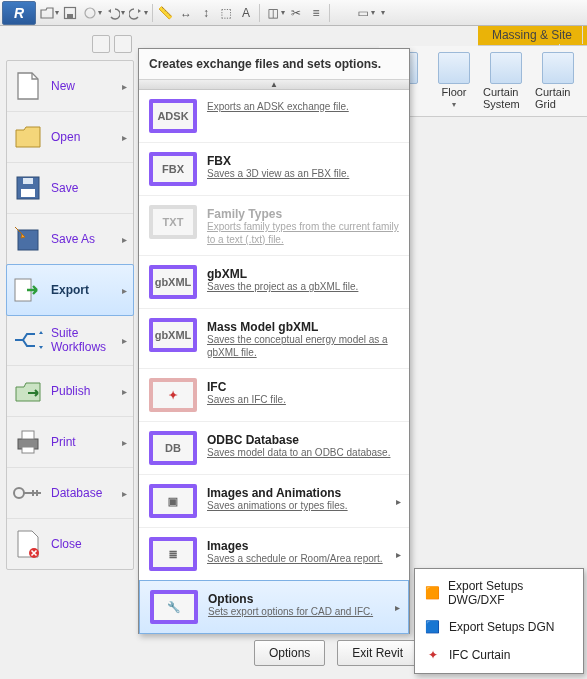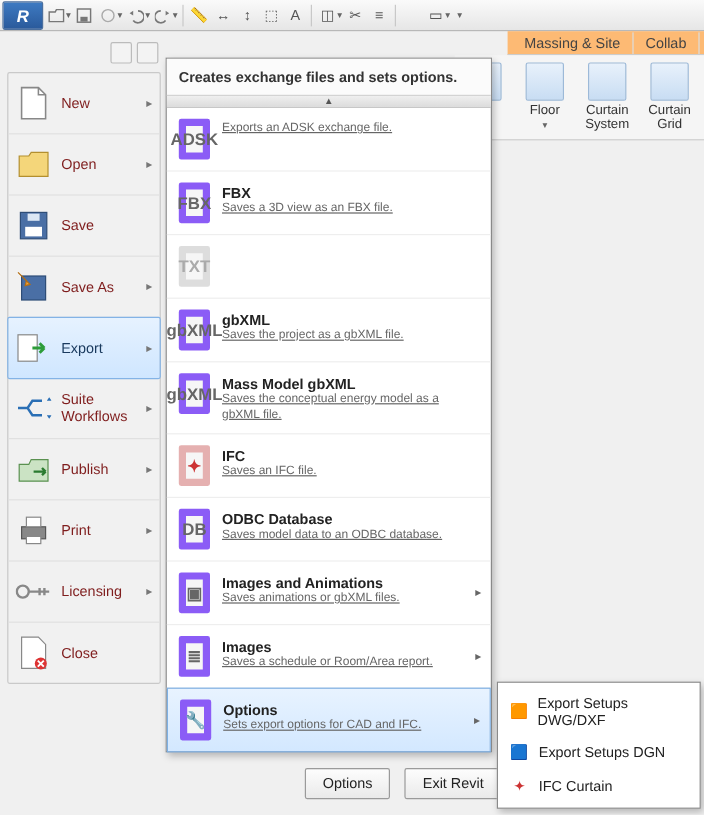--- a/index.html
+++ b/index.html
@@ -44,23 +44,24 @@
   .tb-caret { font-size:8px; color:#666; margin-left:-3px; }
 
   
   .ribbon-tabs {
     position:absolute;
     top:26px; right:0;
     height:20px;
     display:flex;
     align-items:center;
     gap:0;
-    background:#fdba74;
+    background:#eab308;
     border-bottom:1px solid #ccc;
     padding:0 4px;
+    flex-direction:column;
   }
   .ribbon-tab {
     padding:2px 10px;
     color:#444;
     font-size:12px;
     border-right:1px solid #ddd;
   }
 
   
   .ribbon-panel {
@@ -78,21 +79,21 @@
     font-size:11px;
     color:#333;
     gap:2px;
   }
   .rp-icon {
     width:32px; height:32px;
     border:1px solid #9cb9d8;
     background:linear-gradient(#e8f1fb,#c8ddf3);
     border-radius:2px;
   }
-  .rp-label { text-align:center; line-height:1.1; }
+  .rp-label { text-align:left; line-height:1.1; }
   .rp-caret { font-size:8px; color:#666; }
 
   
   .mini-icons {
     position:absolute;
     top:35px; left:92px;
     display:flex; gap:4px;
   }
   .mini-btn {
     width:18px; height:18px;
@@ -118,29 +119,29 @@
     border-bottom:1px solid #e0e0e0;
     position:relative;
   }
   .am-item:last-child { border-bottom:none; }
   .am-icon {
     width:30px; height:30px;
     display:flex; align-items:center; justify-content:center;
     font-size:18px;
     color:#555;
   }
-  .am-label { flex:1; color:#7f1d1d; font-size:12px; }
+  .am-label { flex:1; color:#6d28d9; font-size:12px; }
   .am-arrow { font-size:10px; color:#777; }
   .am-item.active {
     background:linear-gradient(#e6f2ff,#cfe6ff);
     border:1px solid #83b3e6;
     margin:-1px;
     border-radius:2px;
   }
-  .am-item.active .am-label { font-weight:400; color:#1a3a5e; }
+  .am-item.active .am-label { font-weight:700; color:#1a3a5e; }
 
   
   .submenu {
     position:absolute;
     top:35px; left:138px;
     width:272px;
     background:#fff;
     border:1px solid #8a8a8a;
     box-shadow:2px 3px 6px rgba(0,0,0,.25);
     margin-top:13px;
@@ -162,26 +163,26 @@
   }
   .sm-item {
     display:flex; align-items:flex-start;
     gap:10px;
     padding:9px 10px;
     border-bottom:1px solid #eee;
     position:relative;
   }
   .sm-item:last-child { border-bottom:none; }
   .sm-icon {
-    width:26px; height:34px;
+    width:48px; height:34px;
     flex-shrink:0;
-    border:6px solid #8b5cf6;
+    border:4px solid #8b5cf6;
     background:#f6f6f6;
     display:flex; align-items:center; justify-content:center;
-    font-size:14px; font-weight:bold;
+    font-size:11px; font-weight:bold;
     color:#666;
     border-radius:2px;
   }
   .sm-icon.ifc { color:#c33; border-color:#e5b0b0; }
   .sm-text { flex:1; padding-top:2px; }
   .sm-title { font-weight:600; color:#222; }
   .sm-desc { color:#666; font-size:10px; line-height:1.25;text-decoration:underline; }
   .sm-arrow { position:absolute; right:8px; top:50%; transform:translateY(-50%); font-size:10px; color:#666; }
   .sm-item.disabled .sm-title,
   .sm-item.disabled .sm-desc,
@@ -398,21 +399,21 @@
     <div class="am-label">Print</div>
     <div class="am-arrow">▸</div>
   </div>
   <div class="am-item">
     <div class="am-icon">
       <svg width="30" height="16" viewBox="0 0 30 16">
           <circle cx="6" cy="8" r="5" fill="none" stroke="#888" stroke-width="2"></circle>
           <path d="M11 8h17m-4-3v6m-4-6v6" fill="none" stroke="#888" stroke-width="2"></path>
         </svg>
     </div>
-    <div class="am-label">Licensing</div>
+    <div class="am-label">Database</div>
     <div class="am-arrow">▸</div>
   </div>
   <div class="am-item">
     <div class="am-icon">
       <svg width="26" height="30" viewBox="0 0 26 30">
           <path d="M3 2h14l6 6v20H3z" fill="#fff" stroke="#888"></path>
           <circle cx="19" cy="24" r="5" fill="#d33"></circle>
           <path d="M16.5 21.5l5 5m0-5l-5 5" stroke="#fff" stroke-width="1.6"></path>
         </svg>
     </div>
@@ -434,20 +435,24 @@
   <div class="sm-item">
     <div class="sm-icon">FBX</div>
     <div class="sm-text">
       <div class="sm-title">FBX</div>
       <div class="sm-desc">Saves a 3D view as an FBX file.</div>
     </div>
   </div>
 
   <div class="sm-item disabled">
     <div class="sm-icon">TXT</div>
+    <div class="sm-text">
+      <div class="sm-title">Family Types</div>
+      <div class="sm-desc">Exports family types from the current family to a text (.txt) file.</div>
+    </div>
   </div>
 
   <div class="sm-item">
     <div class="sm-icon">gbXML</div>
     <div class="sm-text">
       <div class="sm-title">gbXML</div>
       <div class="sm-desc">Saves the project as a gbXML file.</div>
     </div>
   </div>
 
@@ -472,21 +477,21 @@
     <div class="sm-text">
       <div class="sm-title">ODBC Database</div>
       <div class="sm-desc">Saves model data to an ODBC database.</div>
     </div>
   </div>
 
   <div class="sm-item">
     <div class="sm-icon">▣</div>
     <div class="sm-text">
       <div class="sm-title">Images and Animations</div>
-      <div class="sm-desc">Saves animations or gbXML files.</div>
+      <div class="sm-desc">Saves animations or types files.</div>
     </div>
     <div class="sm-arrow">▸</div>
   </div>
 
   <div class="sm-item">
     <div class="sm-icon">≣</div>
     <div class="sm-text">
       <div class="sm-title">Images</div>
       <div class="sm-desc">Saves a schedule or Room/Area report.</div>
     </div>

